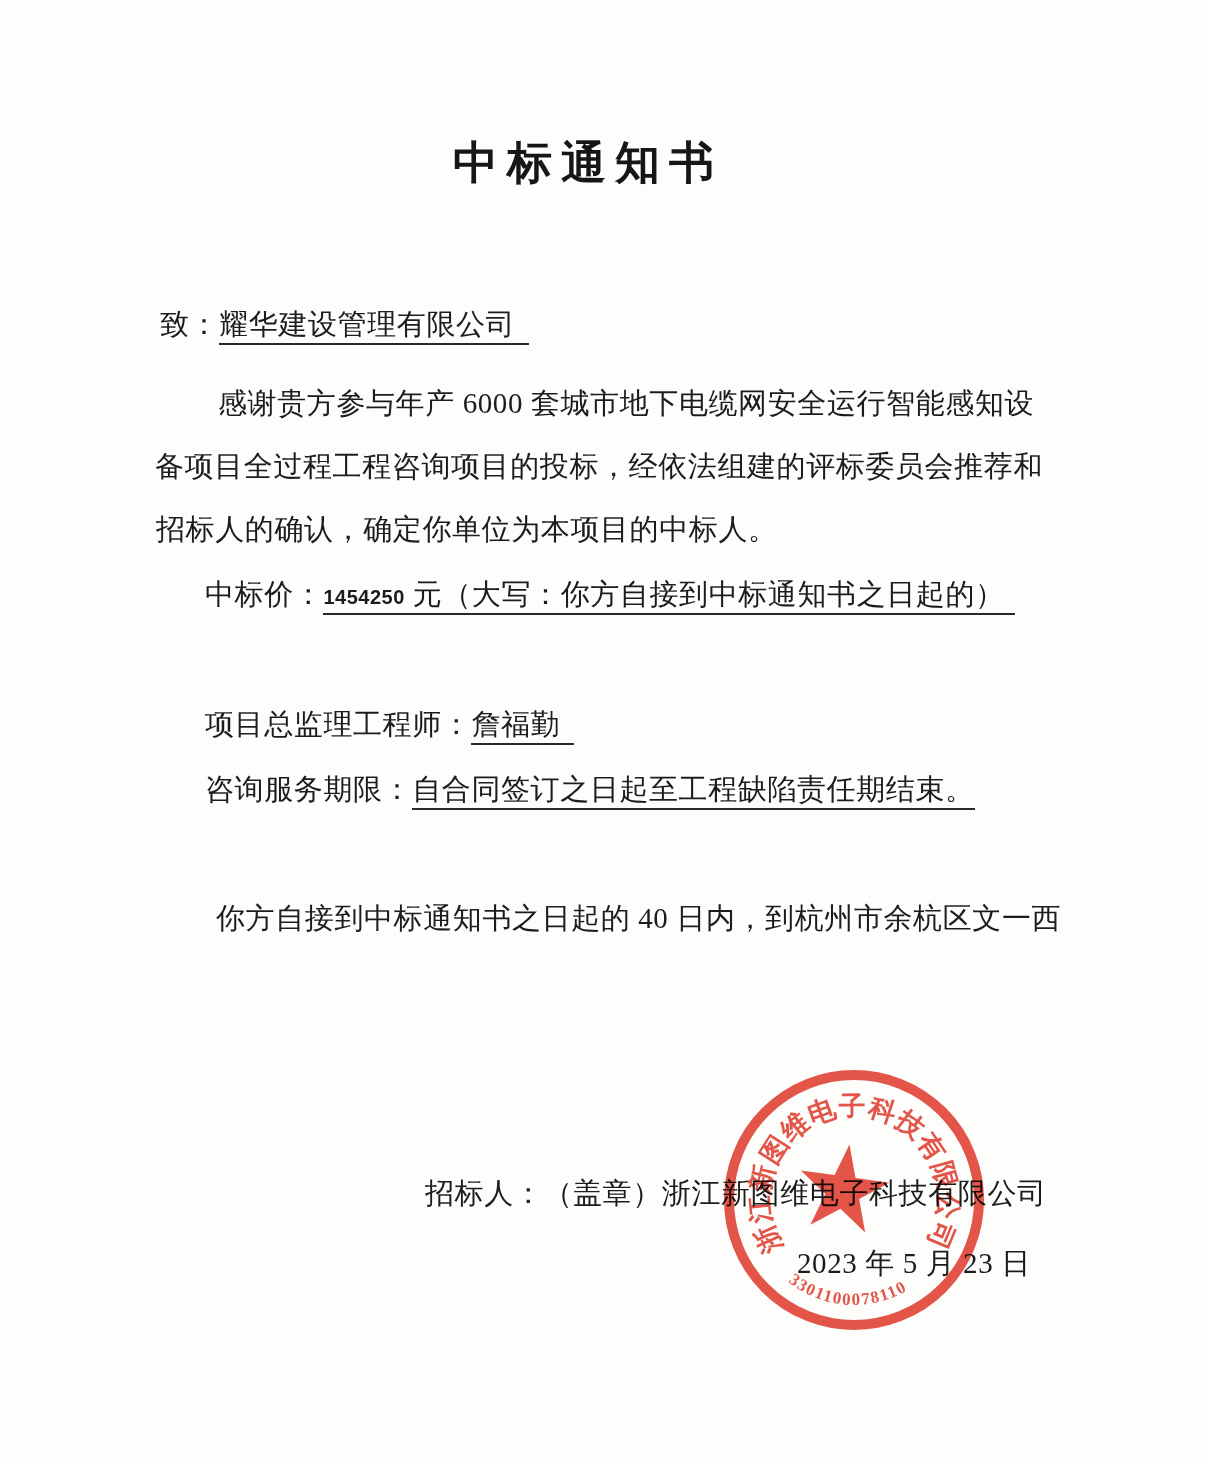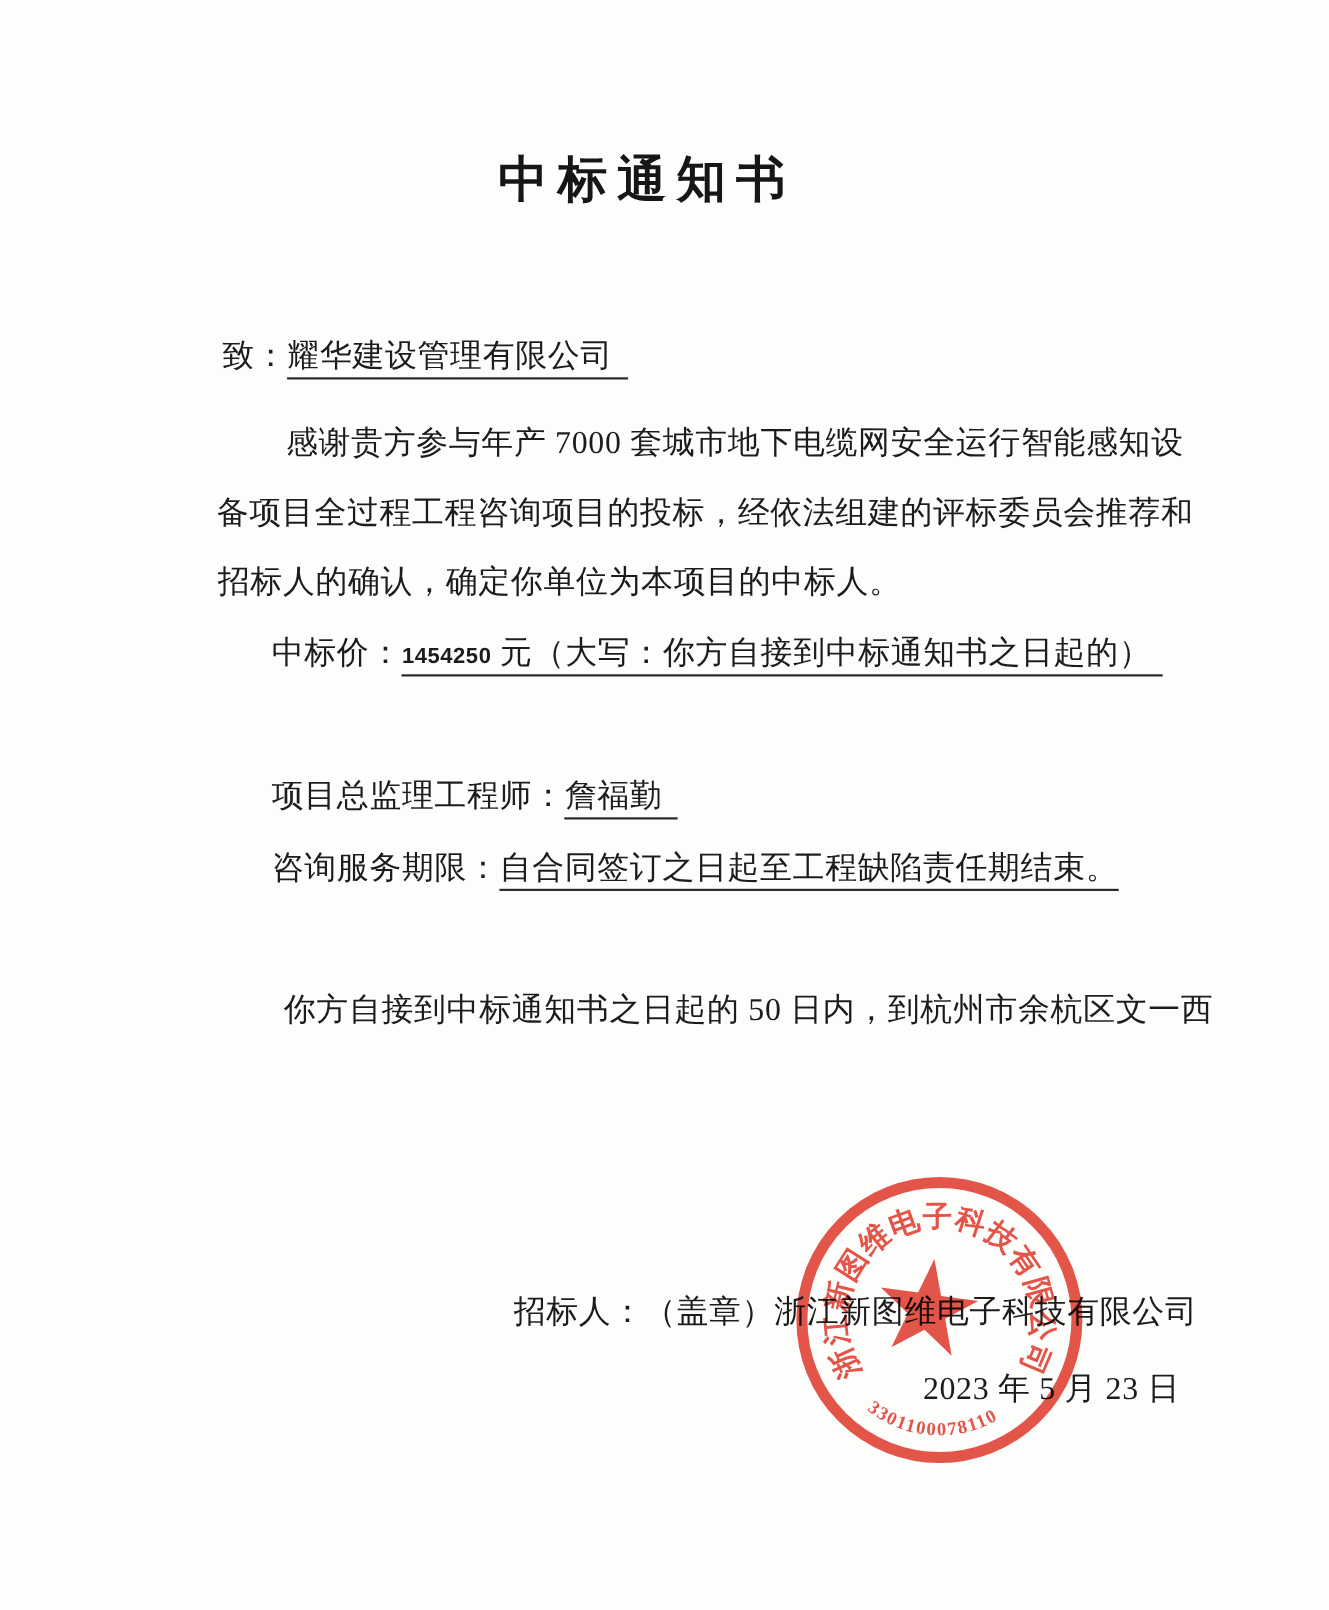--- a/index.html
+++ b/index.html
@@ -11,21 +11,20 @@
     overflow:hidden;
   }
   .page{position:absolute;inset:0;}
   .line{
     position:absolute;
     font-size:29px;
     color:#1c1c1c;
     white-space:nowrap;
     letter-spacing:0.6px;
     line-height:1.25;
-    margin-left:42px;
   }
   .title{
     position:absolute;
     top:133px;left:0;width:100%;
     text-align:center;
     font-size:45px;
     font-weight:600;
     letter-spacing:9px;
     color:#161616;
     transform:translateX(-16px);
@@ -63,38 +62,38 @@
 <body>
 
 <div class="page">
 
   <div class="title">中标通知书</div>
 
   <div class="line" style="left:160px;top:306px;">
     <span>致：</span><span class="u u-pad">耀华建设管理有限公司</span>
   </div>
 
-  <div class="line" style="left:218px;top:385px;">感谢贵方参与年产 7000 套城市地下电缆网安全运行智能感知设</div>
+  <div class="line" style="left:218px;top:385px;">感谢贵方参与年产 6000 套城市地下电缆网安全运行智能感知设</div>
   <div class="line" style="left:156px;top:511px;">招标人的确认，确定你单位为本项目的中标人。</div>
   <div class="line" style="left:155px;top:448px;">备项目全过程工程咨询项目的投标，经依法组建的评标委员会推荐和</div>
 
   <div class="line" style="left:205px;top:576px;">
     <span>中标价：</span><span class="u" style="padding-right:10px;"><span class="amount">1454250</span><span> 元（大写：你方自接到中标通知书之日起的）</span></span>
   </div>
 
 
   <div class="line" style="left:205px;top:771px;">
     <span>咨询服务期限：</span><span class="u">自合同签订之日起至工程缺陷责任期结束。</span>
   </div>
 
   <div class="line" style="left:205px;top:706px;">
     <span>项目总监理工程师：</span><span class="u u-pad">詹福勤</span>
   </div>
 
-  <div class="line" style="left:216px;top:900px;">你方自接到中标通知书之日起的 50 日内，到杭州市余杭区文一西</div>
+  <div class="line" style="left:216px;top:900px;">你方自接到中标通知书之日起的 40 日内，到杭州市余杭区文一西</div>
 
   <div class="line" style="left:425px;top:1175px;text-align:center;">招标人：（盖章）浙江新图维电子科技有限公司</div>
   <div class="line" style="left:797px;top:1245px;">2023 年 5 月 23 日</div>
 
   <svg class="seal" viewBox="0 0 264 264" aria-hidden="true">
     <circle class="ring" cx="132" cy="132" r="125" fill="none" stroke-width="10"></circle>
     <polygon class="star" points="127.5,76.5 133.5,110.1 167.3,114.8 137.2,130.9 143.1,164.5 118.5,140.8 88.3,156.8 103.3,126.1 78.8,102.4 112.6,107.1"></polygon>
     <defs>
       <path id="sealTopArc" d="M 62.4 180.8 A 85 85 0 1 1 201.6 180.8" fill="none"></path>
       <path id="sealBottomArc" d="M 64.5 212.4 A 105 105 0 0 0 199.5 212.4" fill="none"></path>

